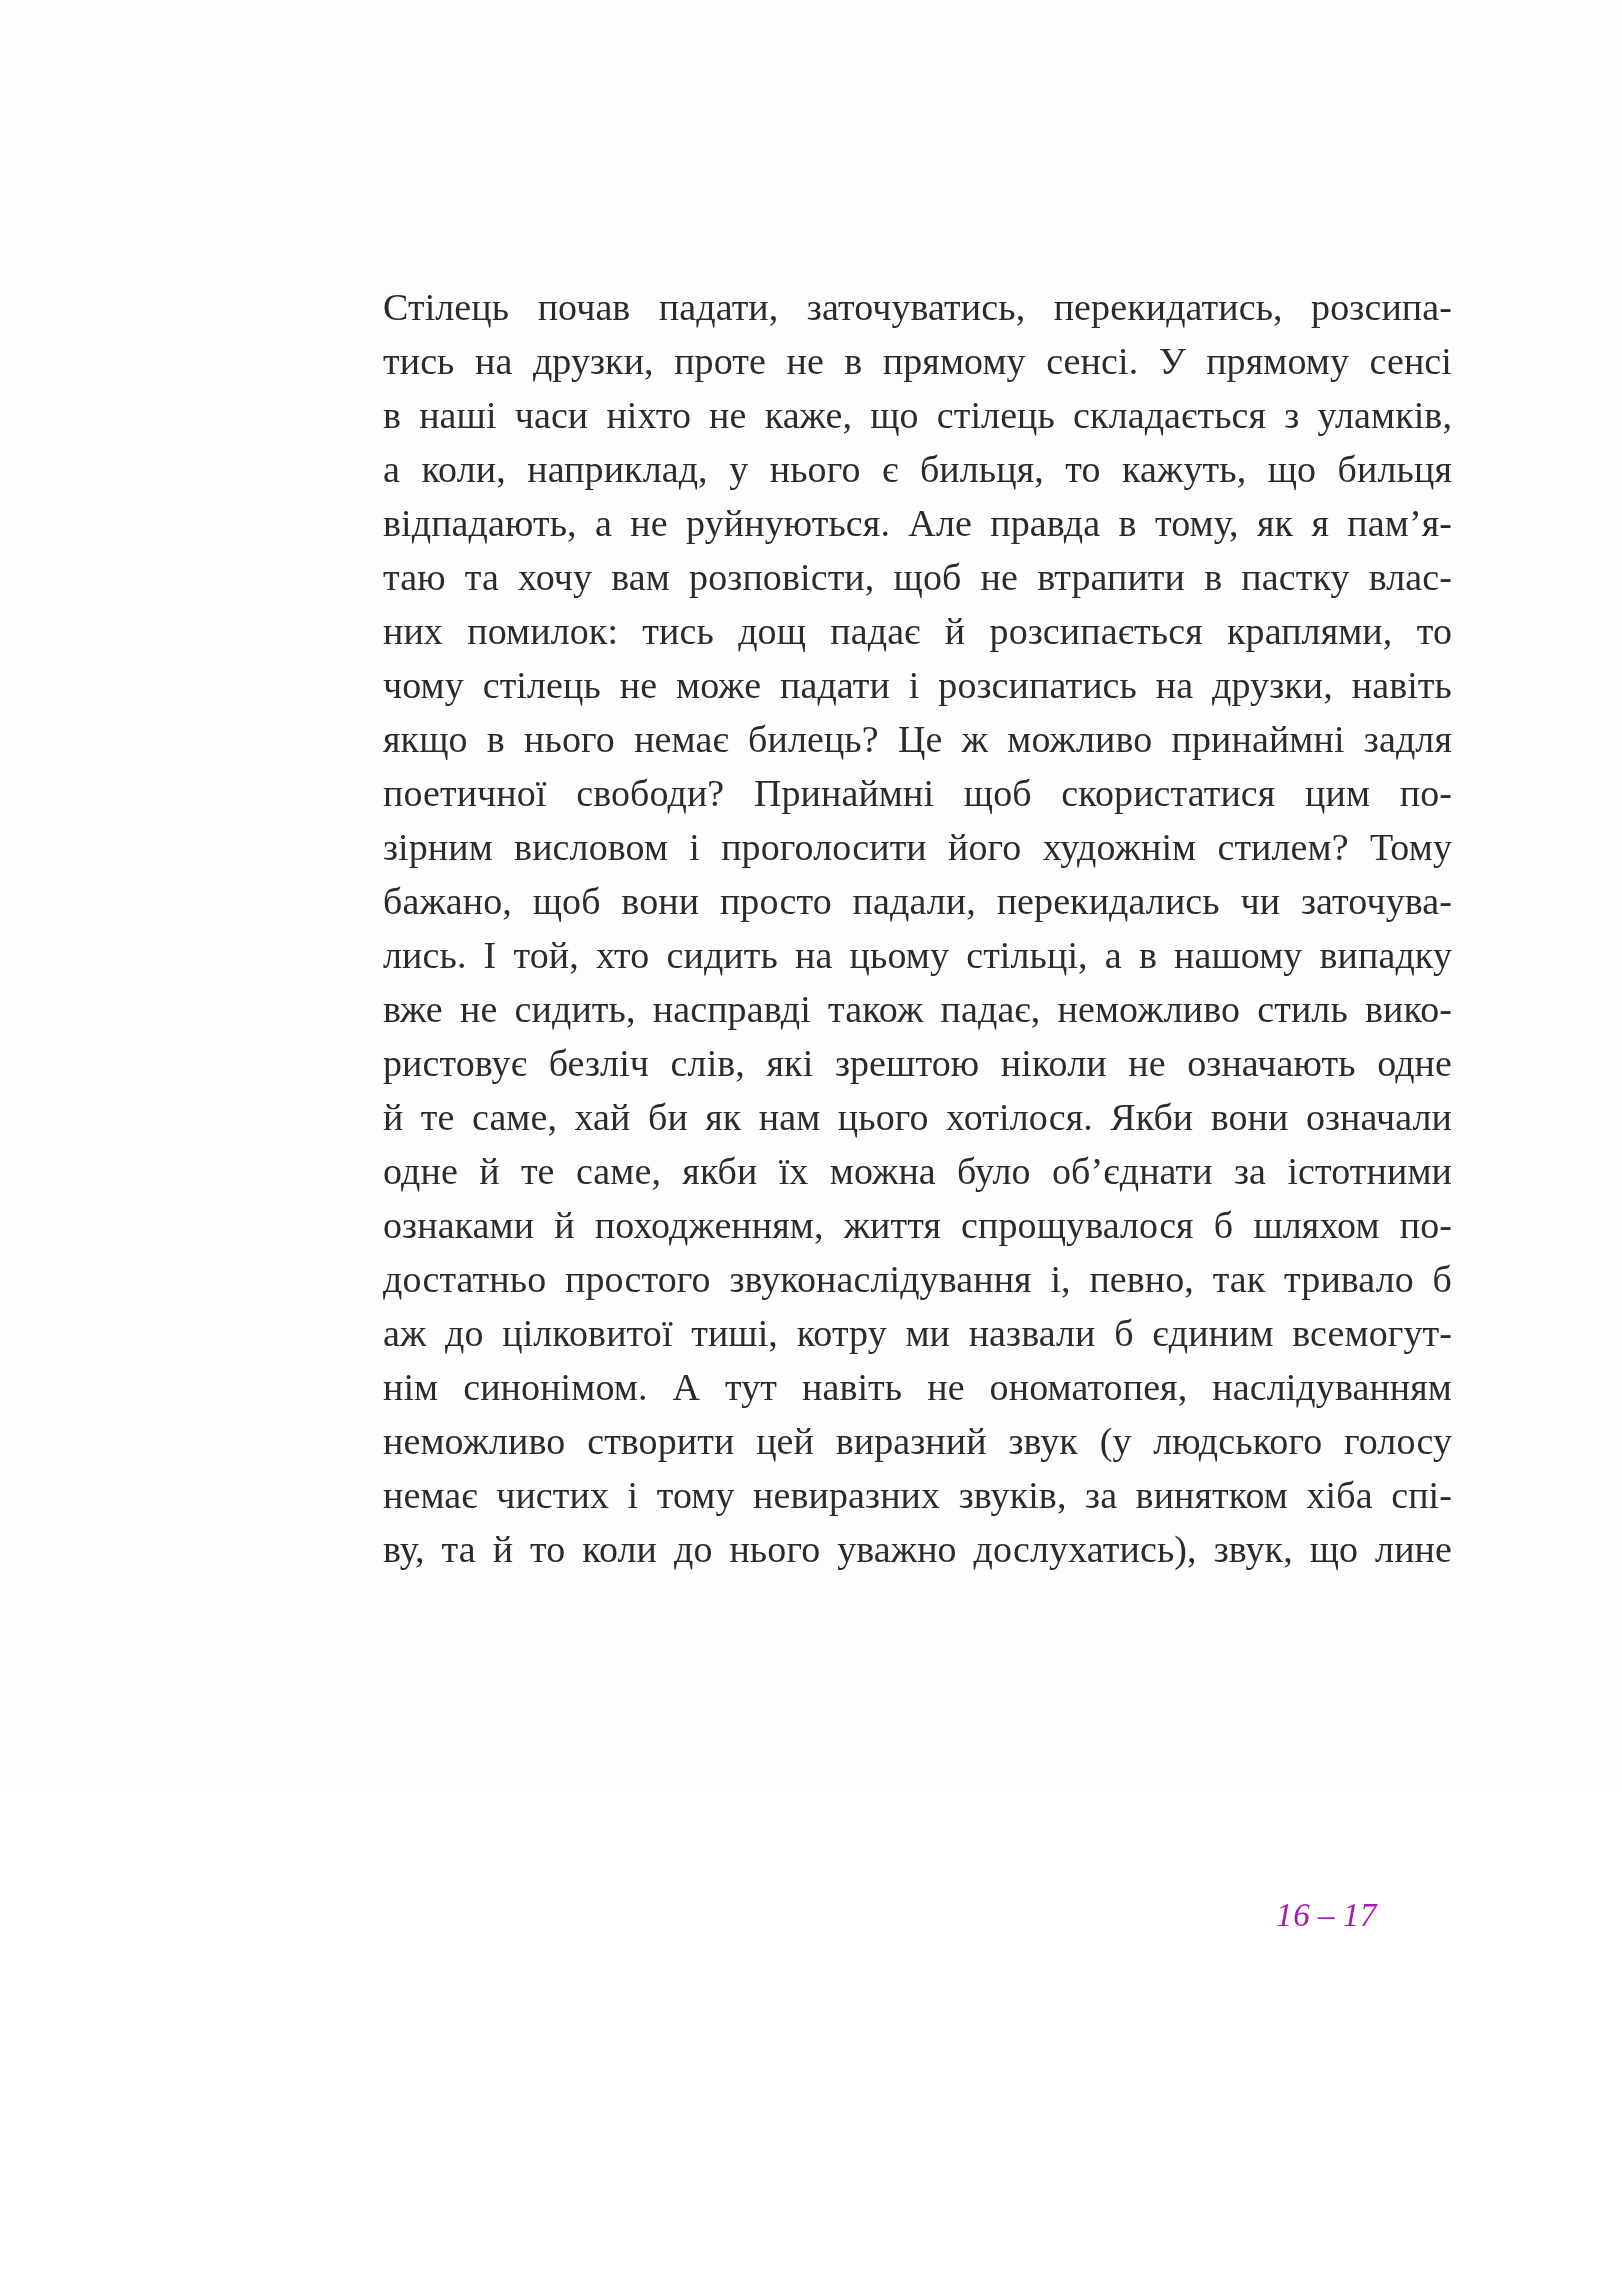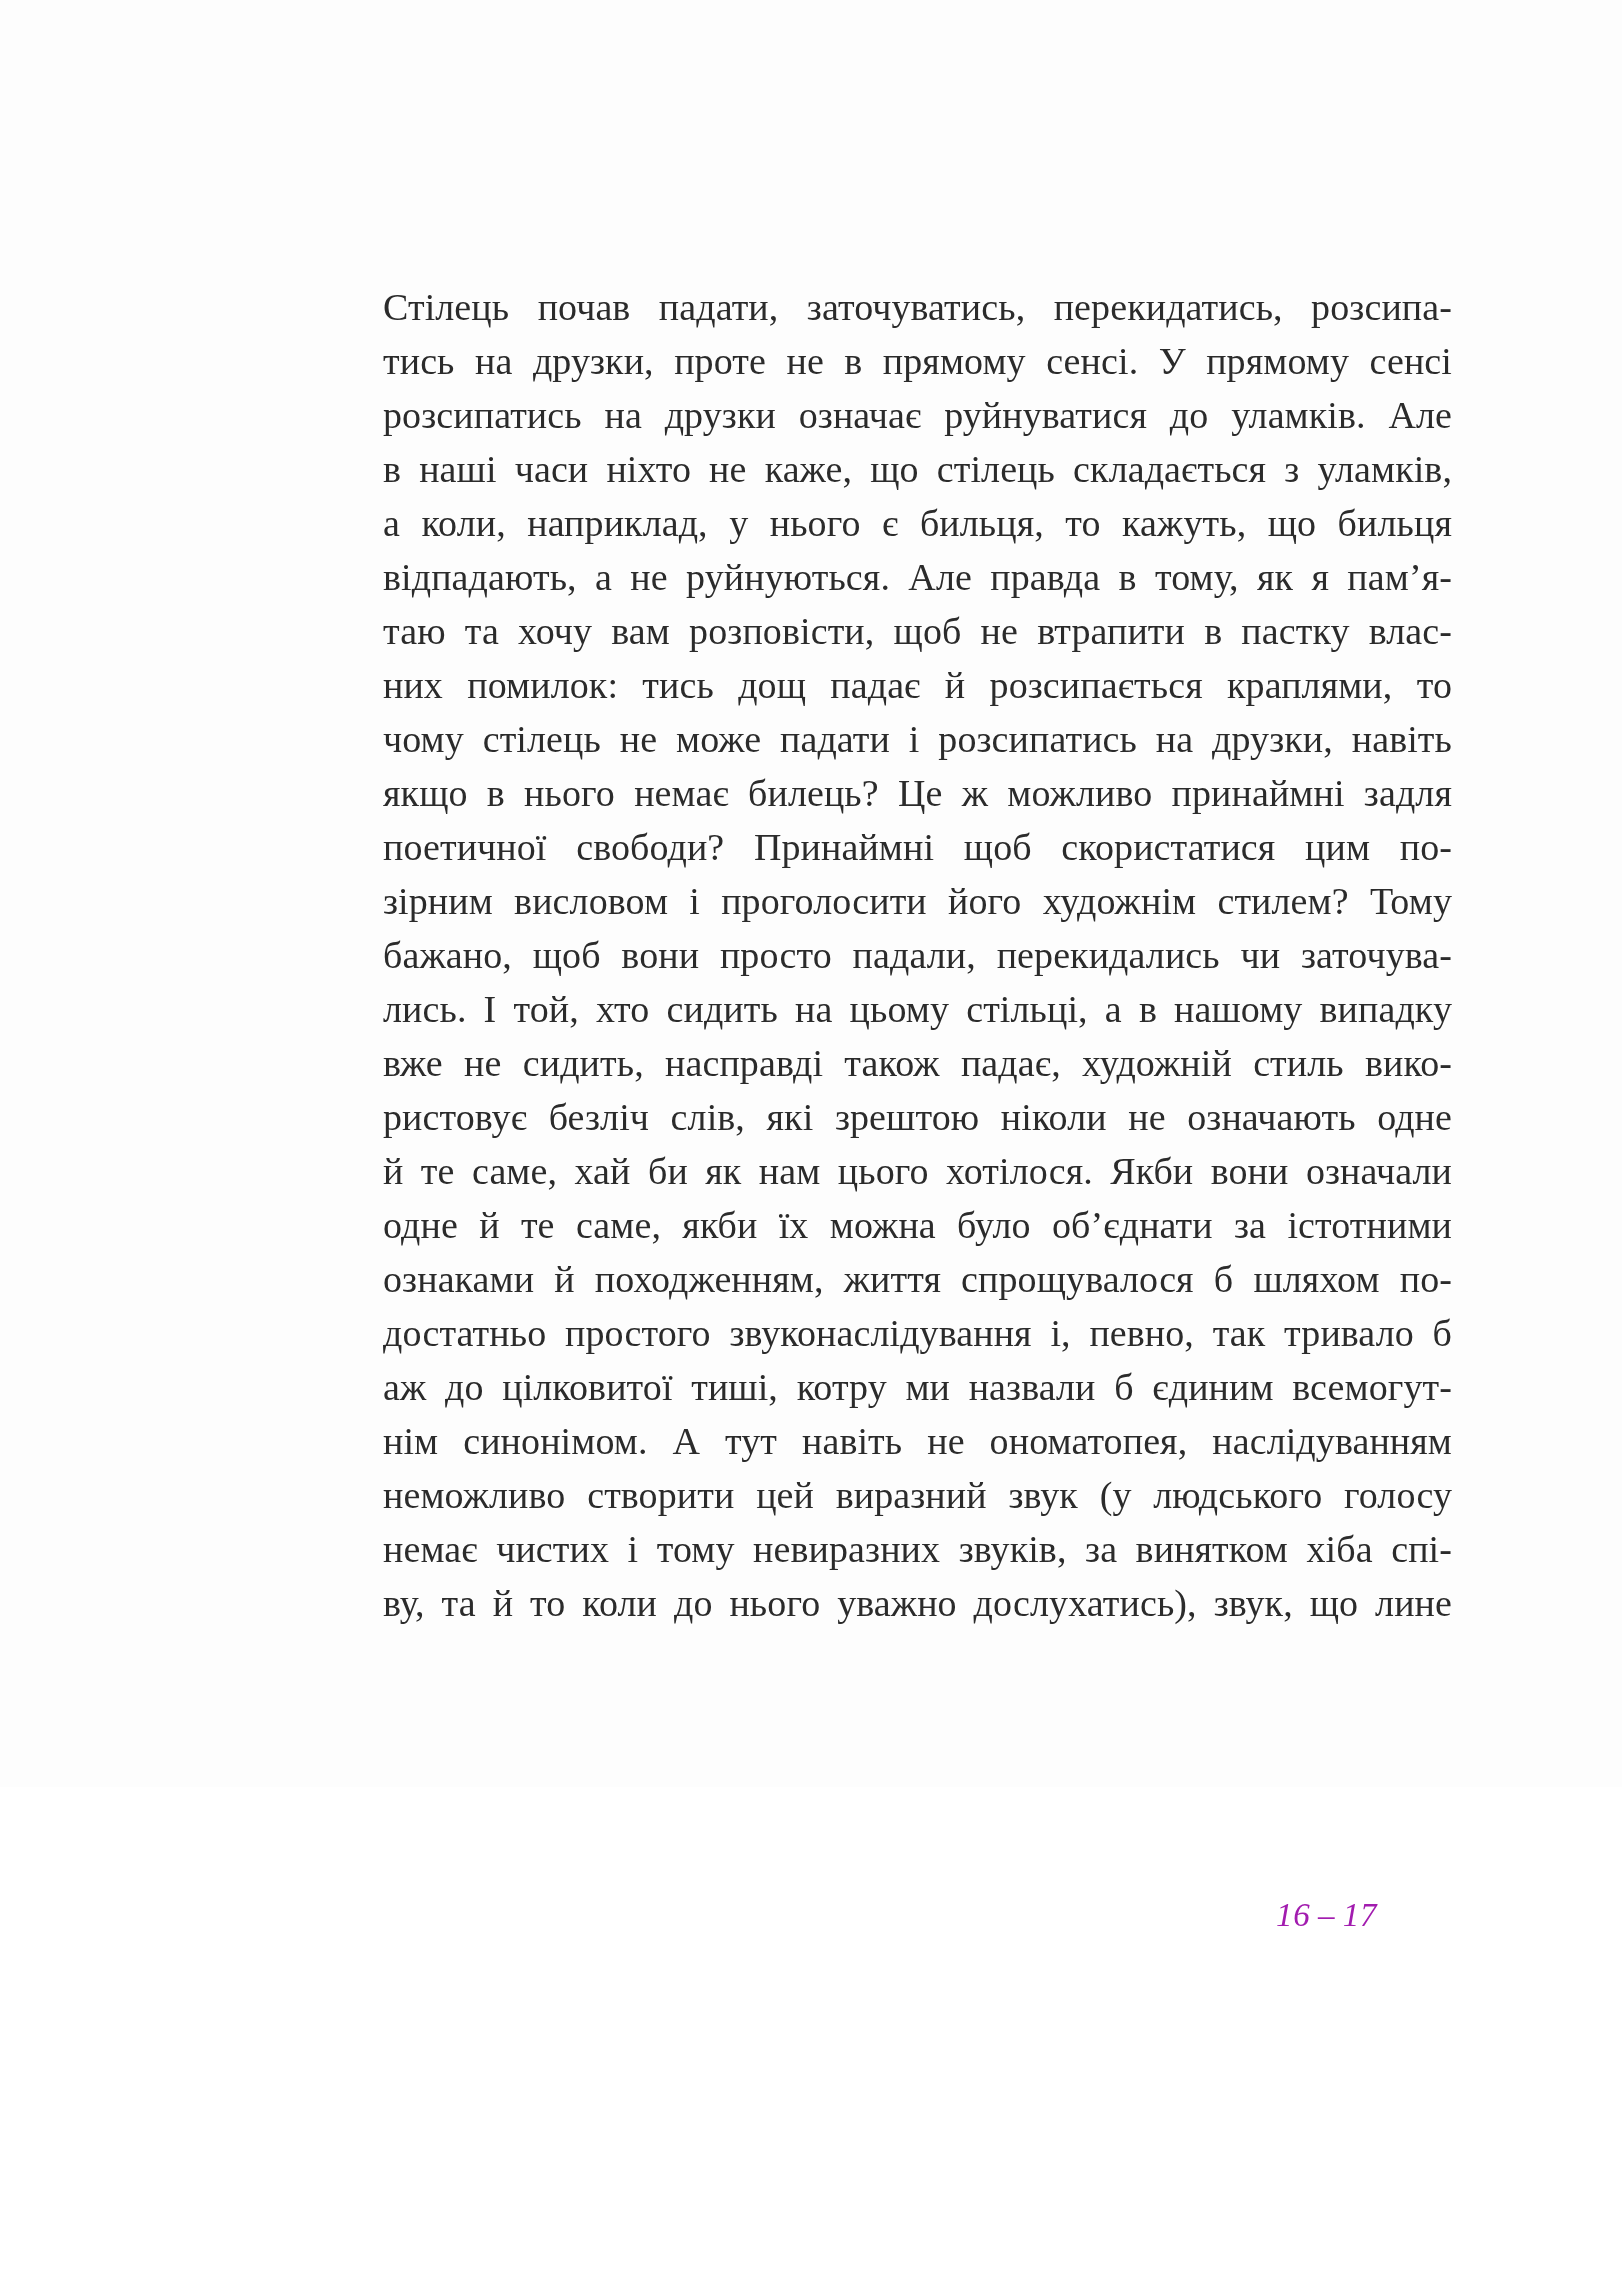--- a/index.html
+++ b/index.html
@@ -51,33 +51,32 @@
     letter-spacing: 0.8px;
   }
 </style>
 </head>
 <body>
 
 <div class="book-page">
   <div class="body-text">
     <div class="text-line">Стілець почав падати, заточуватись, перекидатись, розсипа-</div>
     <div class="text-line">тись на друзки, проте не в прямому сенсі. У прямому сенсі</div>
-    <div class="text-line">розсипатись на друзки означає руйнуватися до уламків. Але</div>
     <div class="text-line">в наші часи ніхто не каже, що стілець складається з уламків,</div>
     <div class="text-line">а коли, наприклад, у нього є бильця, то кажуть, що бильця</div>
     <div class="text-line">відпадають, а не руйнуються. Але правда в тому, як я пам’я-</div>
     <div class="text-line">таю та хочу вам розповісти, щоб не втрапити в пастку влас-</div>
     <div class="text-line">них помилок: тись дощ падає й розсипається краплями, то</div>
     <div class="text-line">чому стілець не може падати і розсипатись на друзки, навіть</div>
     <div class="text-line">якщо в нього немає билець? Це ж можливо принаймні задля</div>
     <div class="text-line">поетичної свободи? Принаймні щоб скористатися цим по-</div>
     <div class="text-line">зірним висловом і проголосити його художнім стилем? Тому</div>
     <div class="text-line">бажано, щоб вони просто падали, перекидались чи заточува-</div>
     <div class="text-line">лись. І той, хто сидить на цьому стільці, а в нашому випадку</div>
-    <div class="text-line">вже не сидить, насправді також падає, художній стиль вико-</div>
+    <div class="text-line">вже не сидить, насправді також падає, неможливо стиль вико-</div>
     <div class="text-line">ристовує безліч слів, які зрештою ніколи не означають одне</div>
     <div class="text-line">й те саме, хай би як нам цього хотілося. Якби вони означали</div>
     <div class="text-line">одне й те саме, якби їх можна було об’єднати за істотними</div>
     <div class="text-line">ознаками й походженням, життя спрощувалося б шляхом по-</div>
     <div class="text-line">достатньо простого звуконаслідування і, певно, так тривало б</div>
     <div class="text-line">аж до цілковитої тиші, котру ми назвали б єдиним всемогут-</div>
     <div class="text-line">нім синонімом. А тут навіть не ономатопея, наслідуванням</div>
     <div class="text-line">неможливо створити цей виразний звук (у людського голосу</div>
     <div class="text-line">немає чистих і тому невиразних звуків, за винятком хіба спі-</div>
     <div class="text-line">ву, та й то коли до нього уважно дослухатись), звук, що лине</div>

